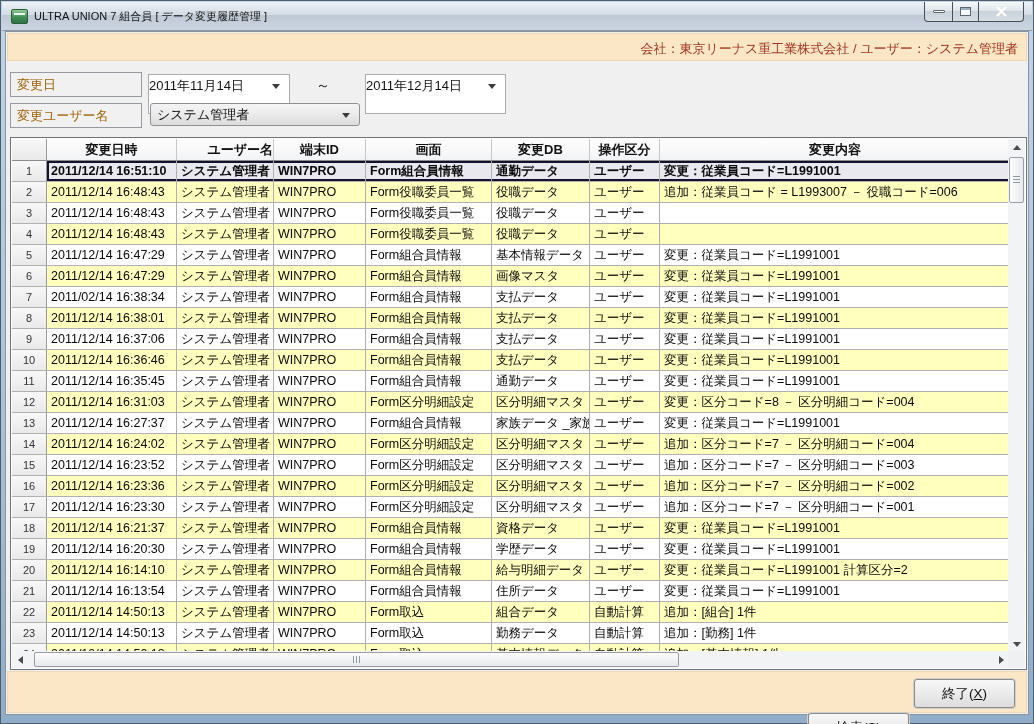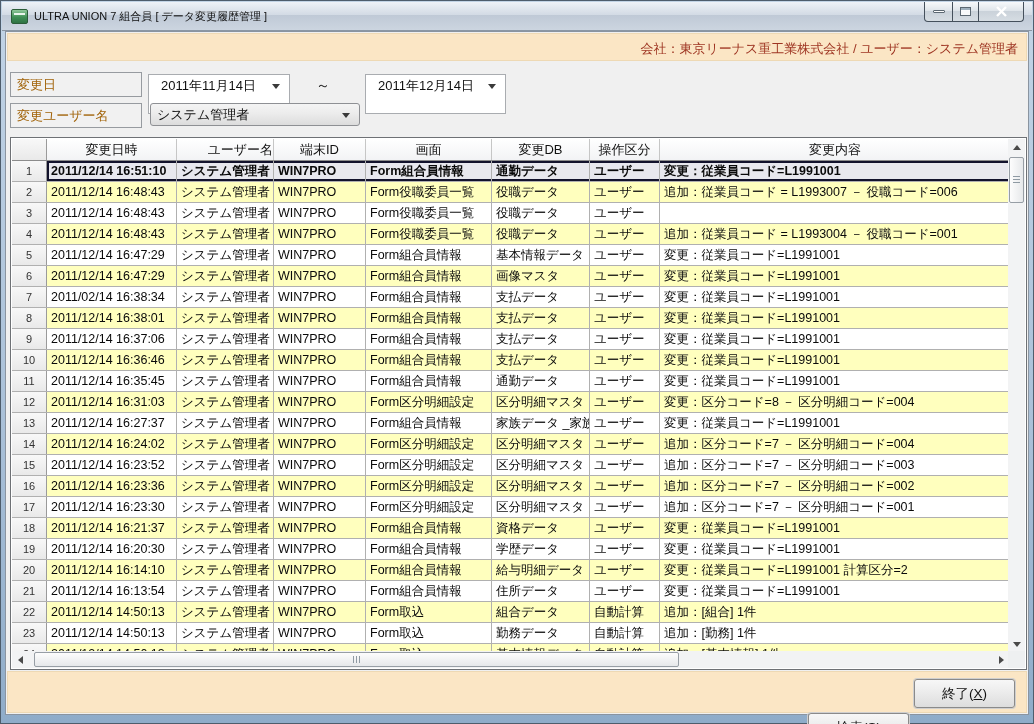--- a/index.html
+++ b/index.html
@@ -56,21 +56,21 @@
 
   
   .field-label {
     position:absolute; left:4px; width:132px; height:25px;
     border:1px solid #979ba0; background:#f1f1f1;
     font-size:13px; color:#a16207; line-height:23px; padding-left:6px;
   }
   .lbl-date { top:40px; } .lbl-user { top:71px; }
   .datepicker {
     position:absolute; top:42px; height:40px; background:#fff;
-    border:1px solid #a9acb0; font-size:13px; line-height:21px; padding-left:12px; color:#111;
+    border:1px solid #a9acb0; font-size:13px; line-height:21px; padding-left:0; color:#111;
   }
   .dp-from { left:142px; width:142px; } .dp-to { left:359px; width:141px; }
   .tilde { position:absolute; left:310px; top:45px; font-size:14px; color:#222; }
   .combo {
     position:absolute; left:144px; top:71px; width:210px; height:23px;
     border:1px solid #8e9094; border-radius:3px;
     background:linear-gradient(180deg,#f4f4f4 0%,#ececec 45%,#dcdcdc 100%);
     font-size:13px; line-height:21px; padding-left:6px; color:#111;
   }
   .arrow-down {
@@ -78,21 +78,21 @@
     border-left:4px solid transparent; border-right:4px solid transparent; border-top:5px solid #3a3a3a;
   }
 
   
   .grid { position:absolute; left:4px; top:105px; width:1017px; height:533px; background:#fff; border:1px solid #6e7175; }
   .grid-body { position:absolute; left:1px; top:1px; width:998px; height:514px; overflow:hidden; background:#fff; }
 
   .hrow { display:flex; height:22px; background:linear-gradient(180deg,#ffffff 0%,#f2f3f5 100%); border-bottom:1px solid #8c8c8c; }
   .hcell {
     font-size:13px; color:#111; text-align:center; line-height:21px;
-    border-right:1px solid #c6c6c6; overflow:hidden; white-space:nowrap; flex:none;
+    border-right:1px solid #c6c6c6; overflow:hidden; white-space:nowrap; flex:none;font-weight:bold;
   }
   .row { display:flex; height:21px; border-bottom:1px solid #b0b0b0; }
   .rownum {
     flex:none; width:35px; background:linear-gradient(180deg,#f8f8f8 0%,#e9e9e9 100%);
     border-right:1px solid #9a9a9a; font-size:11px; color:#333; text-align:center; line-height:20px;
   }
   .rowdata { display:flex; flex:1 1 auto; min-width:0; background:#fff; }
   .row.alt .rowdata { background:#ffffbe; }
   .row.selected .rowdata { background:#e8e8ee; box-shadow:inset 0 0 0 2px #12122c;font-weight:bold; }
   .cell {
@@ -236,21 +236,20 @@
   </div>
             <div class="row alt">
     <div class="rownum">4</div>
     <div class="rowdata">
       <div class="cell c1">2011/12/14 16:48:43</div>
       <div class="cell c2">システム管理者</div>
       <div class="cell c3">WIN7PRO</div>
       <div class="cell c4">Form役職委員一覧</div>
       <div class="cell c5">役職データ</div>
       <div class="cell c6">ユーザー</div>
-      <div class="cell c7">追加：従業員コード = L1993004 － 役職コード=001</div>
     </div>
   </div>
             <div class="row plain">
     <div class="rownum">5</div>
     <div class="rowdata">
       <div class="cell c1">2011/12/14 16:47:29</div>
       <div class="cell c2">システム管理者</div>
       <div class="cell c3">WIN7PRO</div>
       <div class="cell c4">Form組合員情報</div>
       <div class="cell c5">基本情報データ</div>

